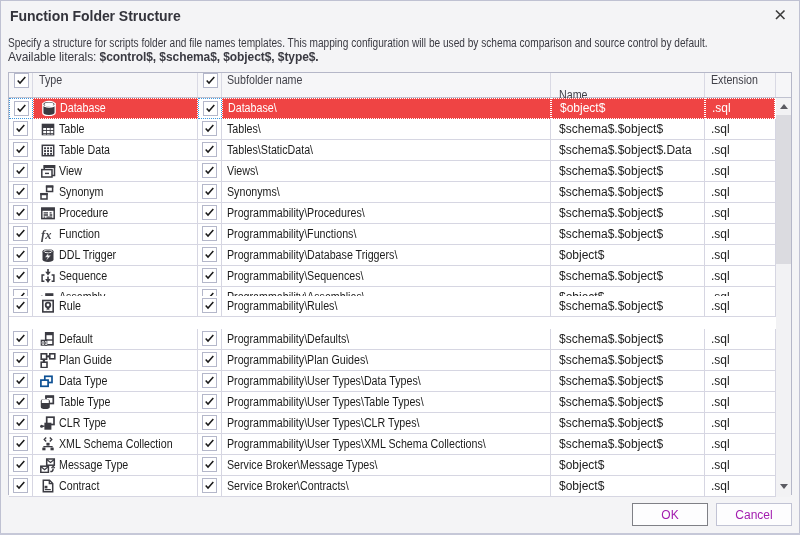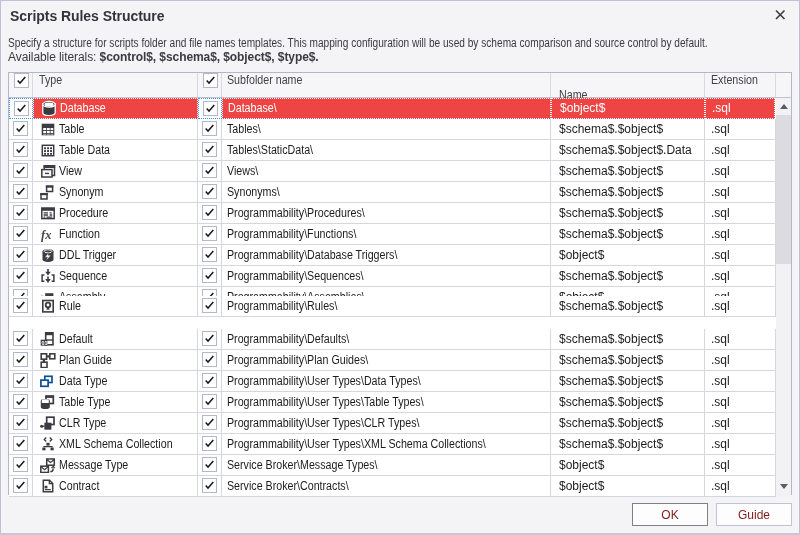--- a/index.html
+++ b/index.html
@@ -44,27 +44,27 @@
 .hct { left:24px; width:165px; padding-left:6px; }
 .hcb2 { left:189px; width:24px; justify-content:center; }
 .hcs { left:213px; width:329px; padding-left:5px; }
 .hcn { left:542px; width:154px; padding-left:8px;margin-top:15px; }
 .hce { left:696px; width:71px; padding-left:6px; }
 .hsep { position:absolute; top:0; width:1px; height:100%; background:#d9d9e4; }
 .scroll { position:absolute; left:767px; top:24.5px; width:15px; height:399px; background:#f2f2f4; }
 .sbtn { position:absolute; left:0; width:15px; height:17px; display:flex; align-items:center; justify-content:center; }
 .sthumb { position:absolute; left:0px; top:17.5px; width:15px; height:149px; background:#dbdbe0; }
 .btn { position:absolute; top:503px; width:76px; height:23px; background:#fdfdfe;
-  box-sizing:border-box; font-size:12px; color:#7f1d1d; display:flex; align-items:center; justify-content:center; }
+  box-sizing:border-box; font-size:12px; color:#a21caf; display:flex; align-items:center; justify-content:center; }
 #ok { left:632px; border:1px solid #7f8086; }
 #cancel { left:716px; border:1px solid #c1c3d4; }
 </style>
 </head>
 <body>
-<div class="title">Scripts Rules Structure</div>
+<div class="title">Function Folder Structure</div>
 <div class="close"><svg width="18" height="18" viewBox="0 0 18 18">
       <path d="M5 4.5 L13.5 13 M13.5 4.5 L5 13" stroke="#3c3c3c" stroke-width="1.6"></path>
     </svg></div>
 <div class="frame"></div>
 <div class="frame2"></div>
 <div class="l1"><span>Specify a structure for scripts folder and file names templates. This mapping configuration will be used by schema comparison and source control by default.</span></div>
 <div class="l2">Available literals: <b>$control$, $schema$, $object$, $type$.</b></div>
 <div class="grid">
   <div class="hdr">
     <div class="hc hcb1">
@@ -728,13 +728,13 @@
       </div>
     <div class="sthumb"></div>
     <div class="sbtn" style="bottom:2px">
         <svg width="8" height="5" viewBox="0 0 8 5">
           <path d="M0 0 L4 5 L8 0 Z" fill="#5b5b62"></path>
         </svg>
       </div>
   </div>
 </div>
 <div class="btn" id="ok">OK</div>
-<div class="btn" id="cancel">Guide</div>
+<div class="btn" id="cancel">Cancel</div>
 
 </body></html>

